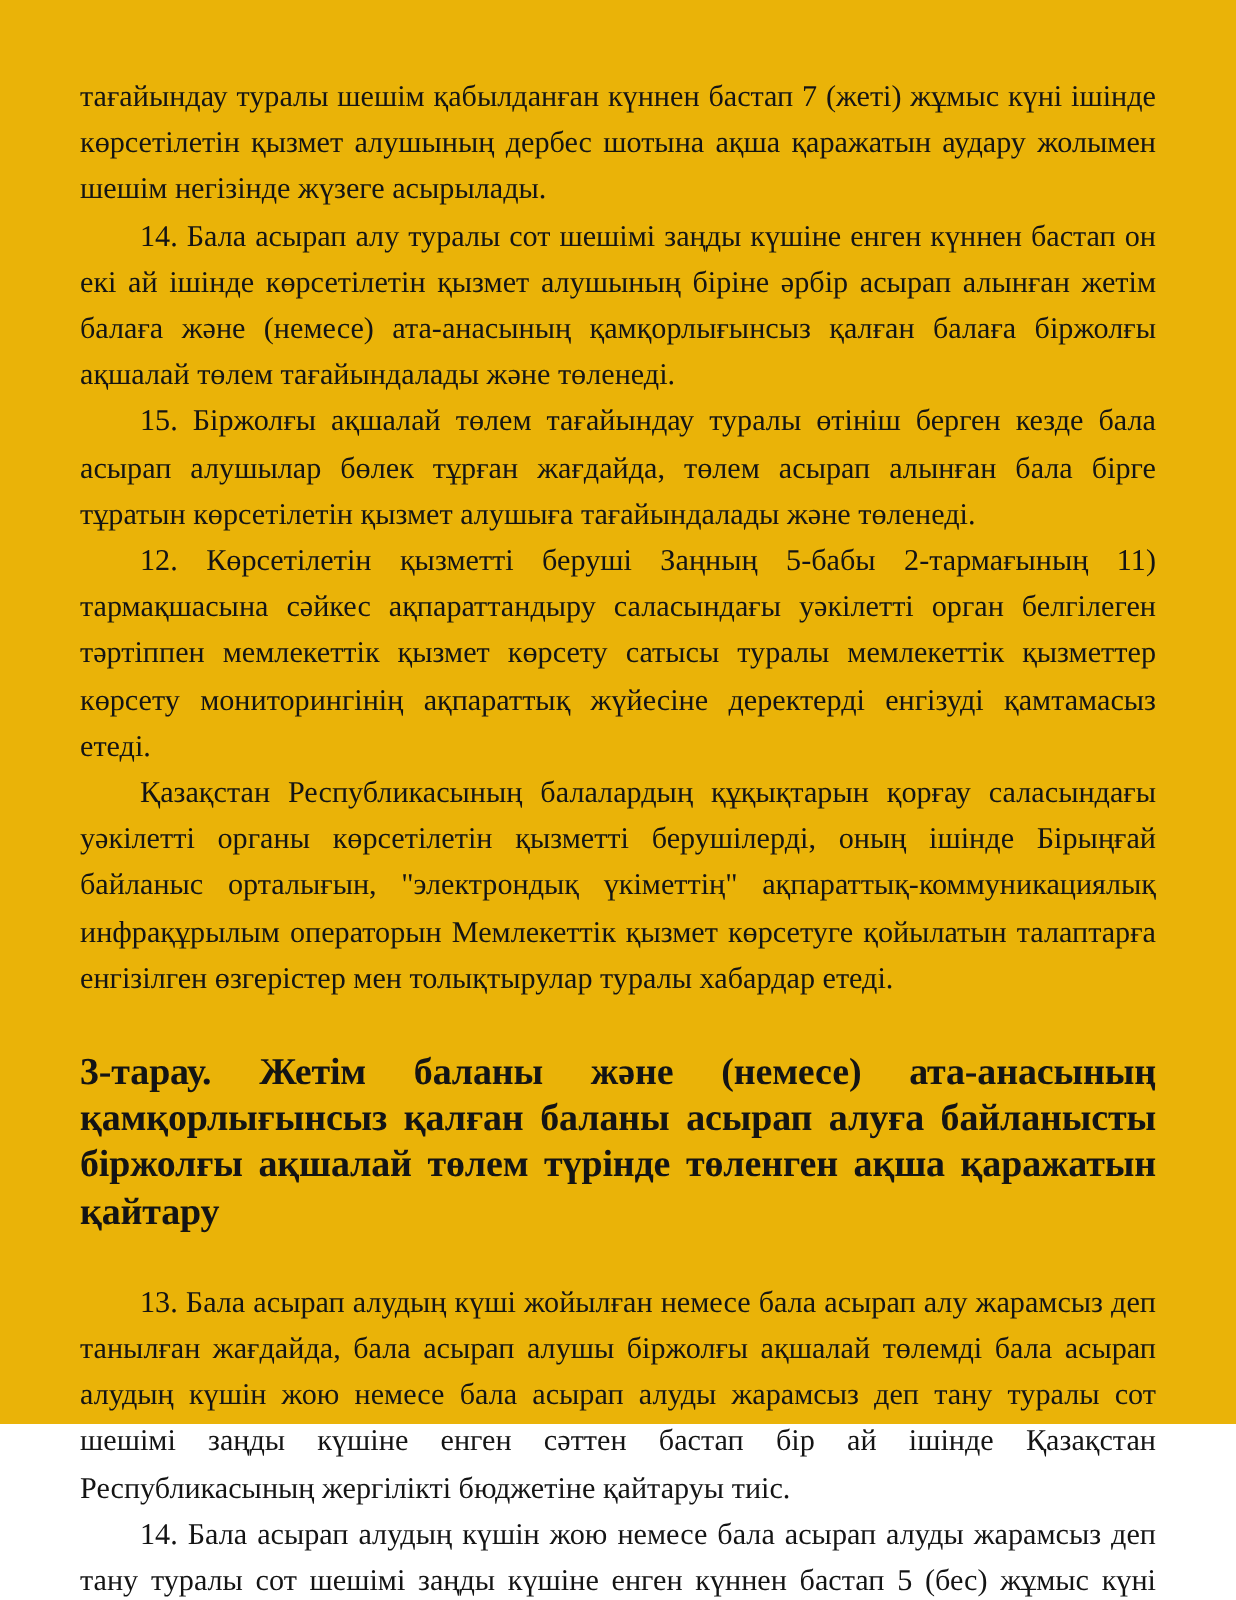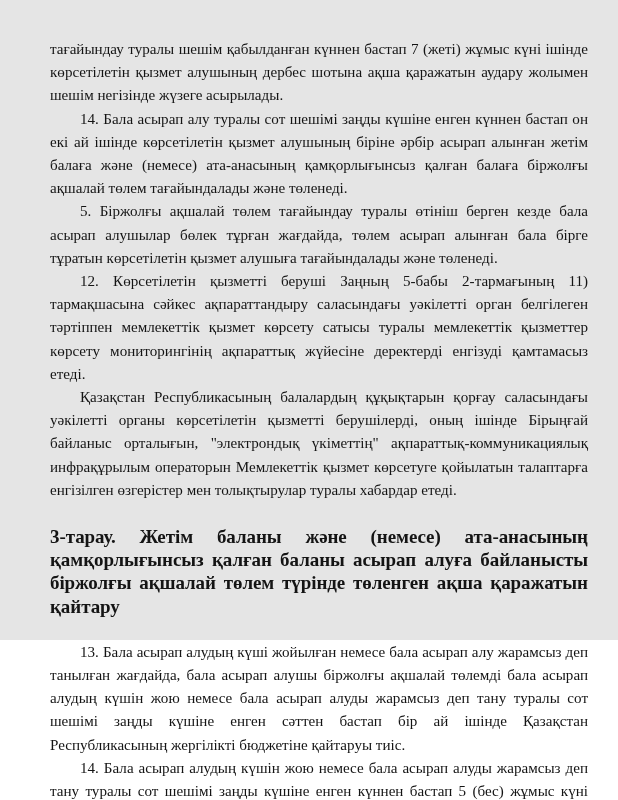--- a/index.html
+++ b/index.html
@@ -13,24 +13,24 @@
     height: 800px;
     overflow: hidden;
     font-family: "Liberation Serif", "DejaVu Serif", serif;
     color: #141414;
     -webkit-font-smoothing: antialiased;
   }
 
   #page {
     position: relative;
     width: 618px;
-    height: 640px;
-    background: #e5e5e5;
+    height: 712px;
+    background: #eab308;
     box-sizing: border-box;
-    padding: 38px 40px 0 50px;
+    padding: 38px 40px 0 40px;
   }
 
   .doc-body {
     width: 538px;
   }
 
   
   p.para {
     margin: 0;
     font-size: 15.1px;
@@ -66,21 +66,21 @@
 </head>
 <body>
 
 <div id="page">
   <div class="doc-body">
 
     <p class="para no-indent">тағайындау туралы шешім қабылданған күннен бастап 7 (жеті) жұмыс күні ішінде көрсетілетін қызмет алушының дербес шотына ақша қаражатын аудару жолымен шешім негізінде жүзеге асырылады.</p>
 
     <p class="para">14. Бала асырап алу туралы сот шешімі заңды күшіне енген күннен бастап он екі ай ішінде көрсетілетін қызмет алушының біріне әрбір асырап алынған жетім балаға және (немесе) ата-анасының қамқорлығынсыз қалған балаға біржолғы ақшалай төлем тағайындалады және төленеді.</p>
 
-    <p class="para">5. Біржолғы ақшалай төлем тағайындау туралы өтініш берген кезде бала асырап алушылар бөлек тұрған жағдайда, төлем асырап алынған бала бірге тұратын көрсетілетін қызмет алушыға тағайындалады және төленеді.</p>
+    <p class="para">15. Біржолғы ақшалай төлем тағайындау туралы өтініш берген кезде бала асырап алушылар бөлек тұрған жағдайда, төлем асырап алынған бала бірге тұратын көрсетілетін қызмет алушыға тағайындалады және төленеді.</p>
 
     <p class="para">12. Көрсетілетін қызметті беруші Заңның 5-бабы 2-тармағының 11) тармақшасына сәйкес ақпараттандыру саласындағы уәкілетті орган белгілеген тәртіппен мемлекеттік қызмет көрсету сатысы туралы мемлекеттік қызметтер көрсету мониторингінің ақпараттық жүйесіне деректерді енгізуді қамтамасыз етеді.</p>
 
     <p class="para">Қазақстан Республикасының балалардың құқықтарын қорғау саласындағы уәкілетті органы көрсетілетін қызметті берушілерді, оның ішінде Бірыңғай байланыс орталығын, "электрондық үкіметтің" ақпараттық-коммуникациялық инфрақұрылым операторын Мемлекеттік қызмет көрсетуге қойылатын талаптарға енгізілген өзгерістер мен толықтырулар туралы хабардар етеді.</p>
 
     <div class="gap-before-heading"></div>
 
     <p class="heading">3-тарау. Жетім баланы және (немесе) ата-анасының қамқорлығынсыз қалған баланы асырап алуға байланысты біржолғы ақшалай төлем түрінде төленген ақша қаражатын қайтару</p>
 
     <div class="gap-after-heading"></div>

